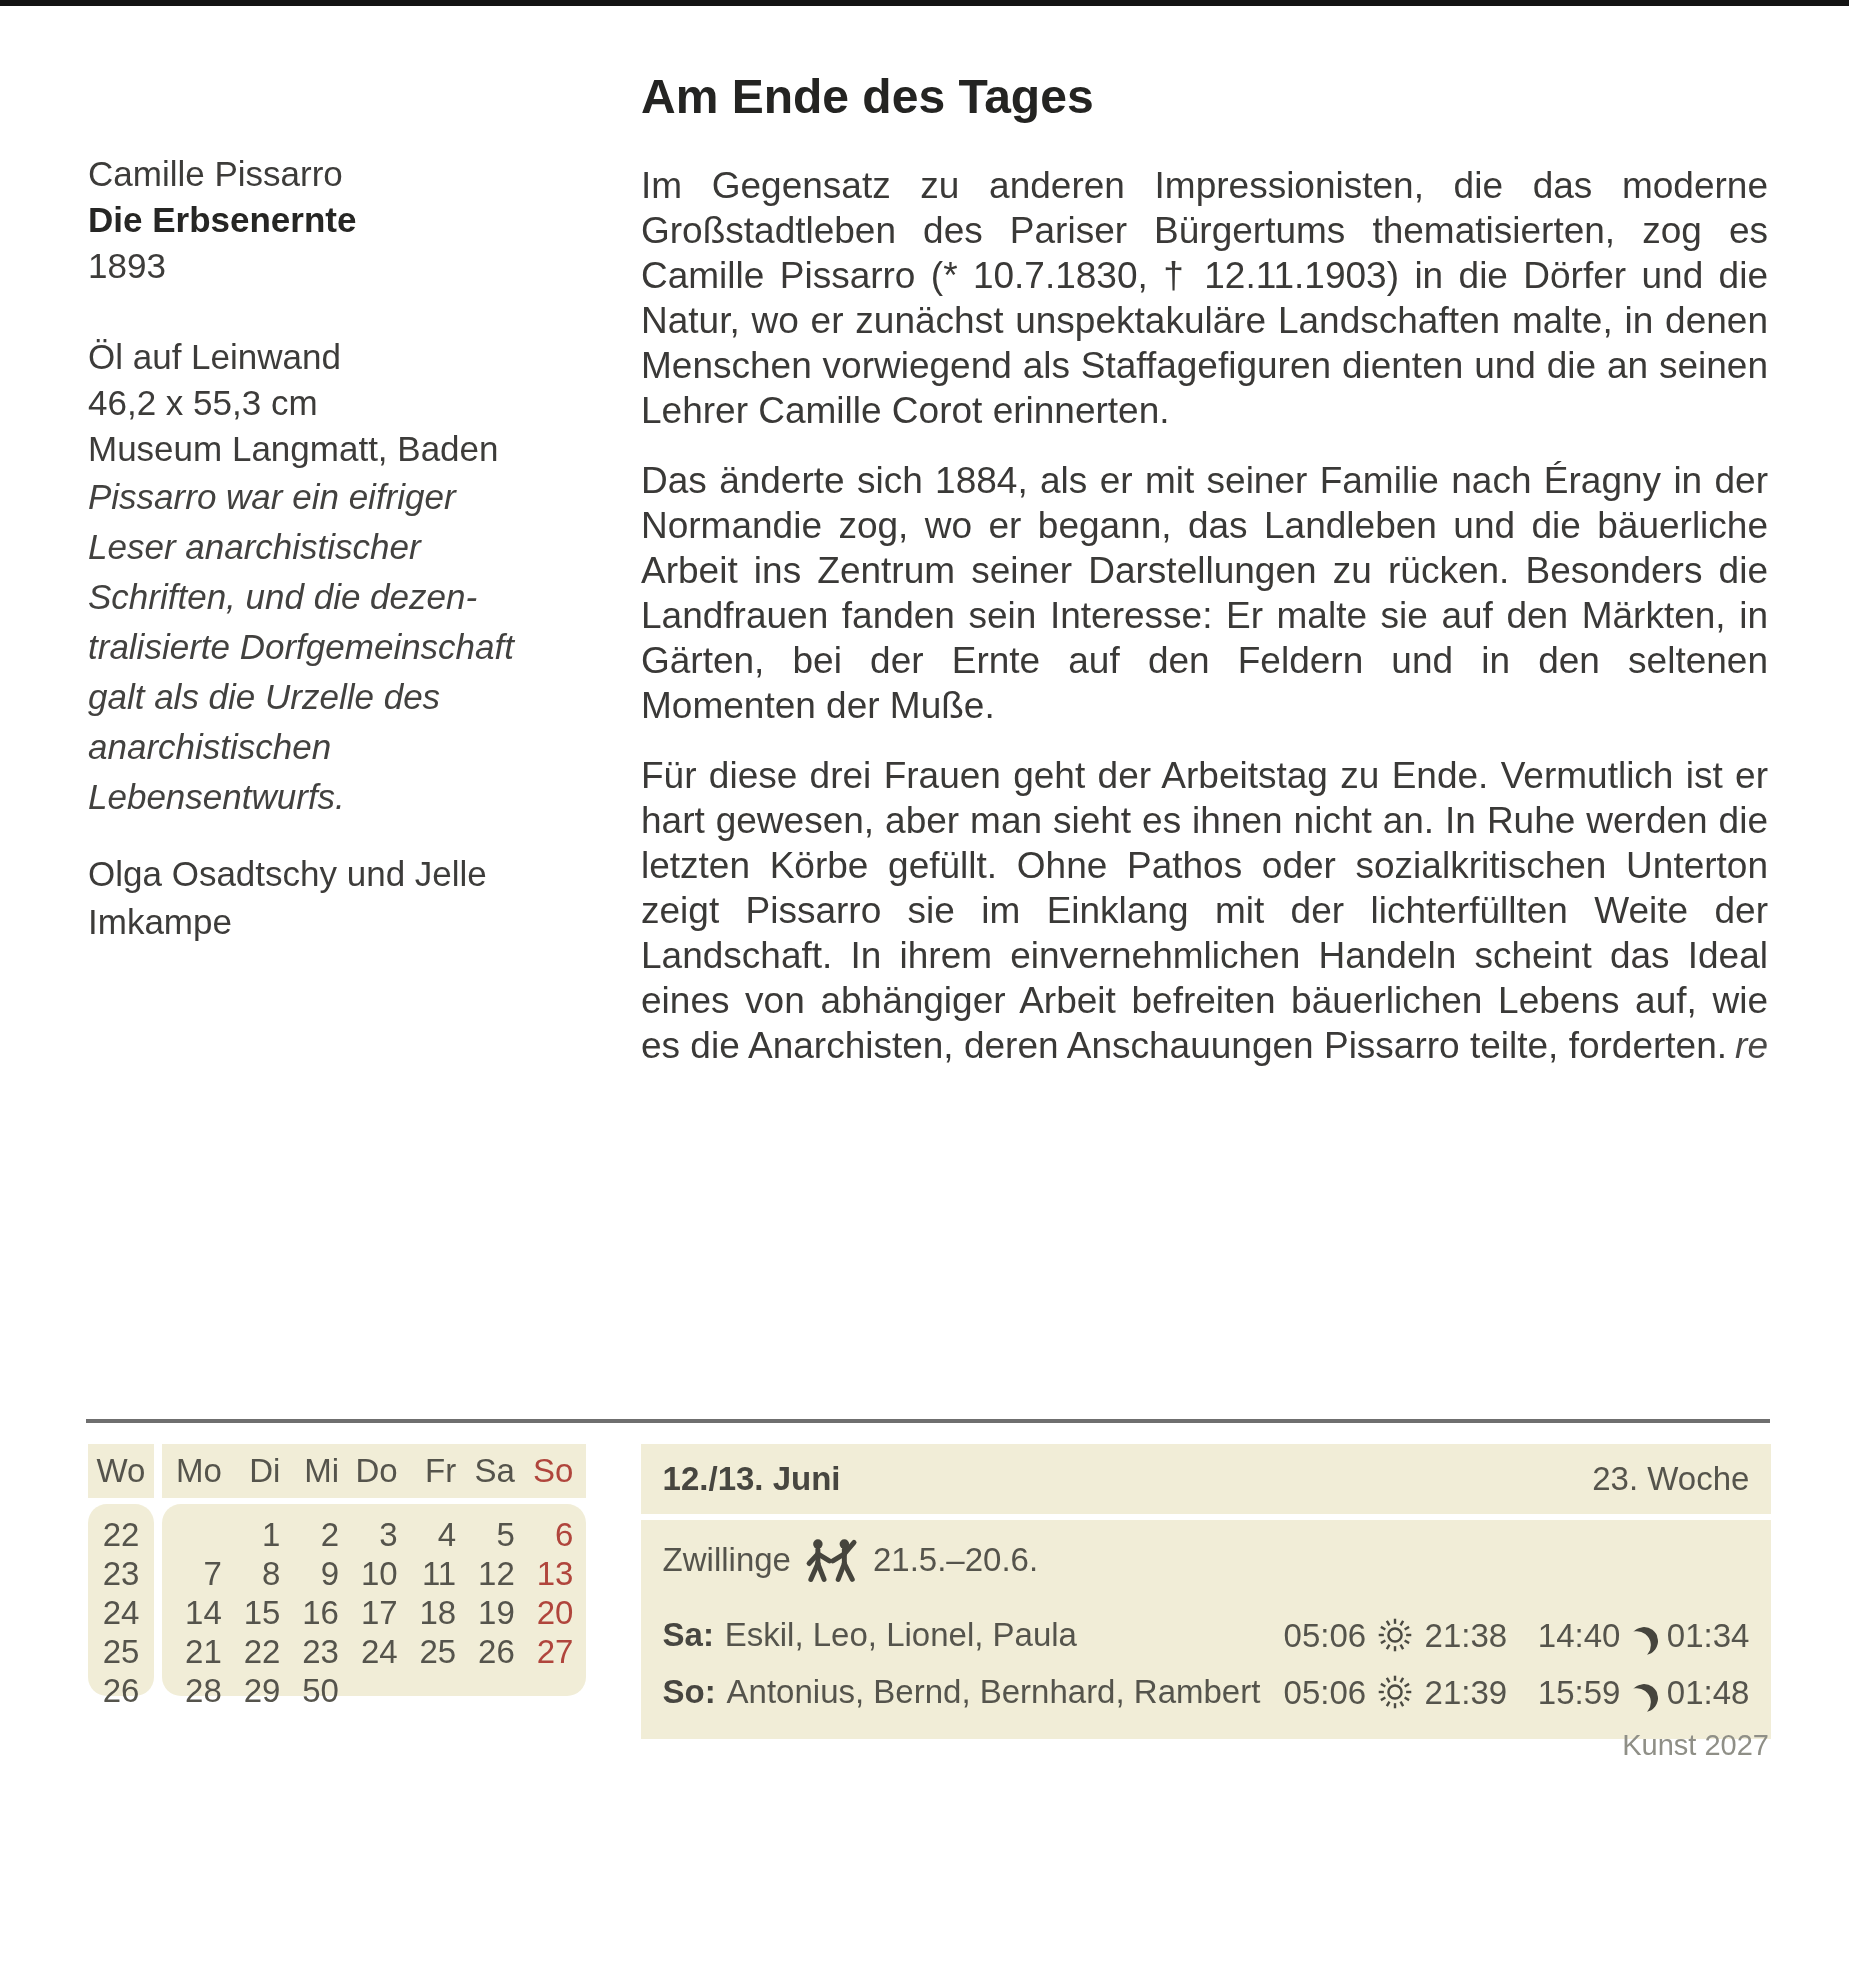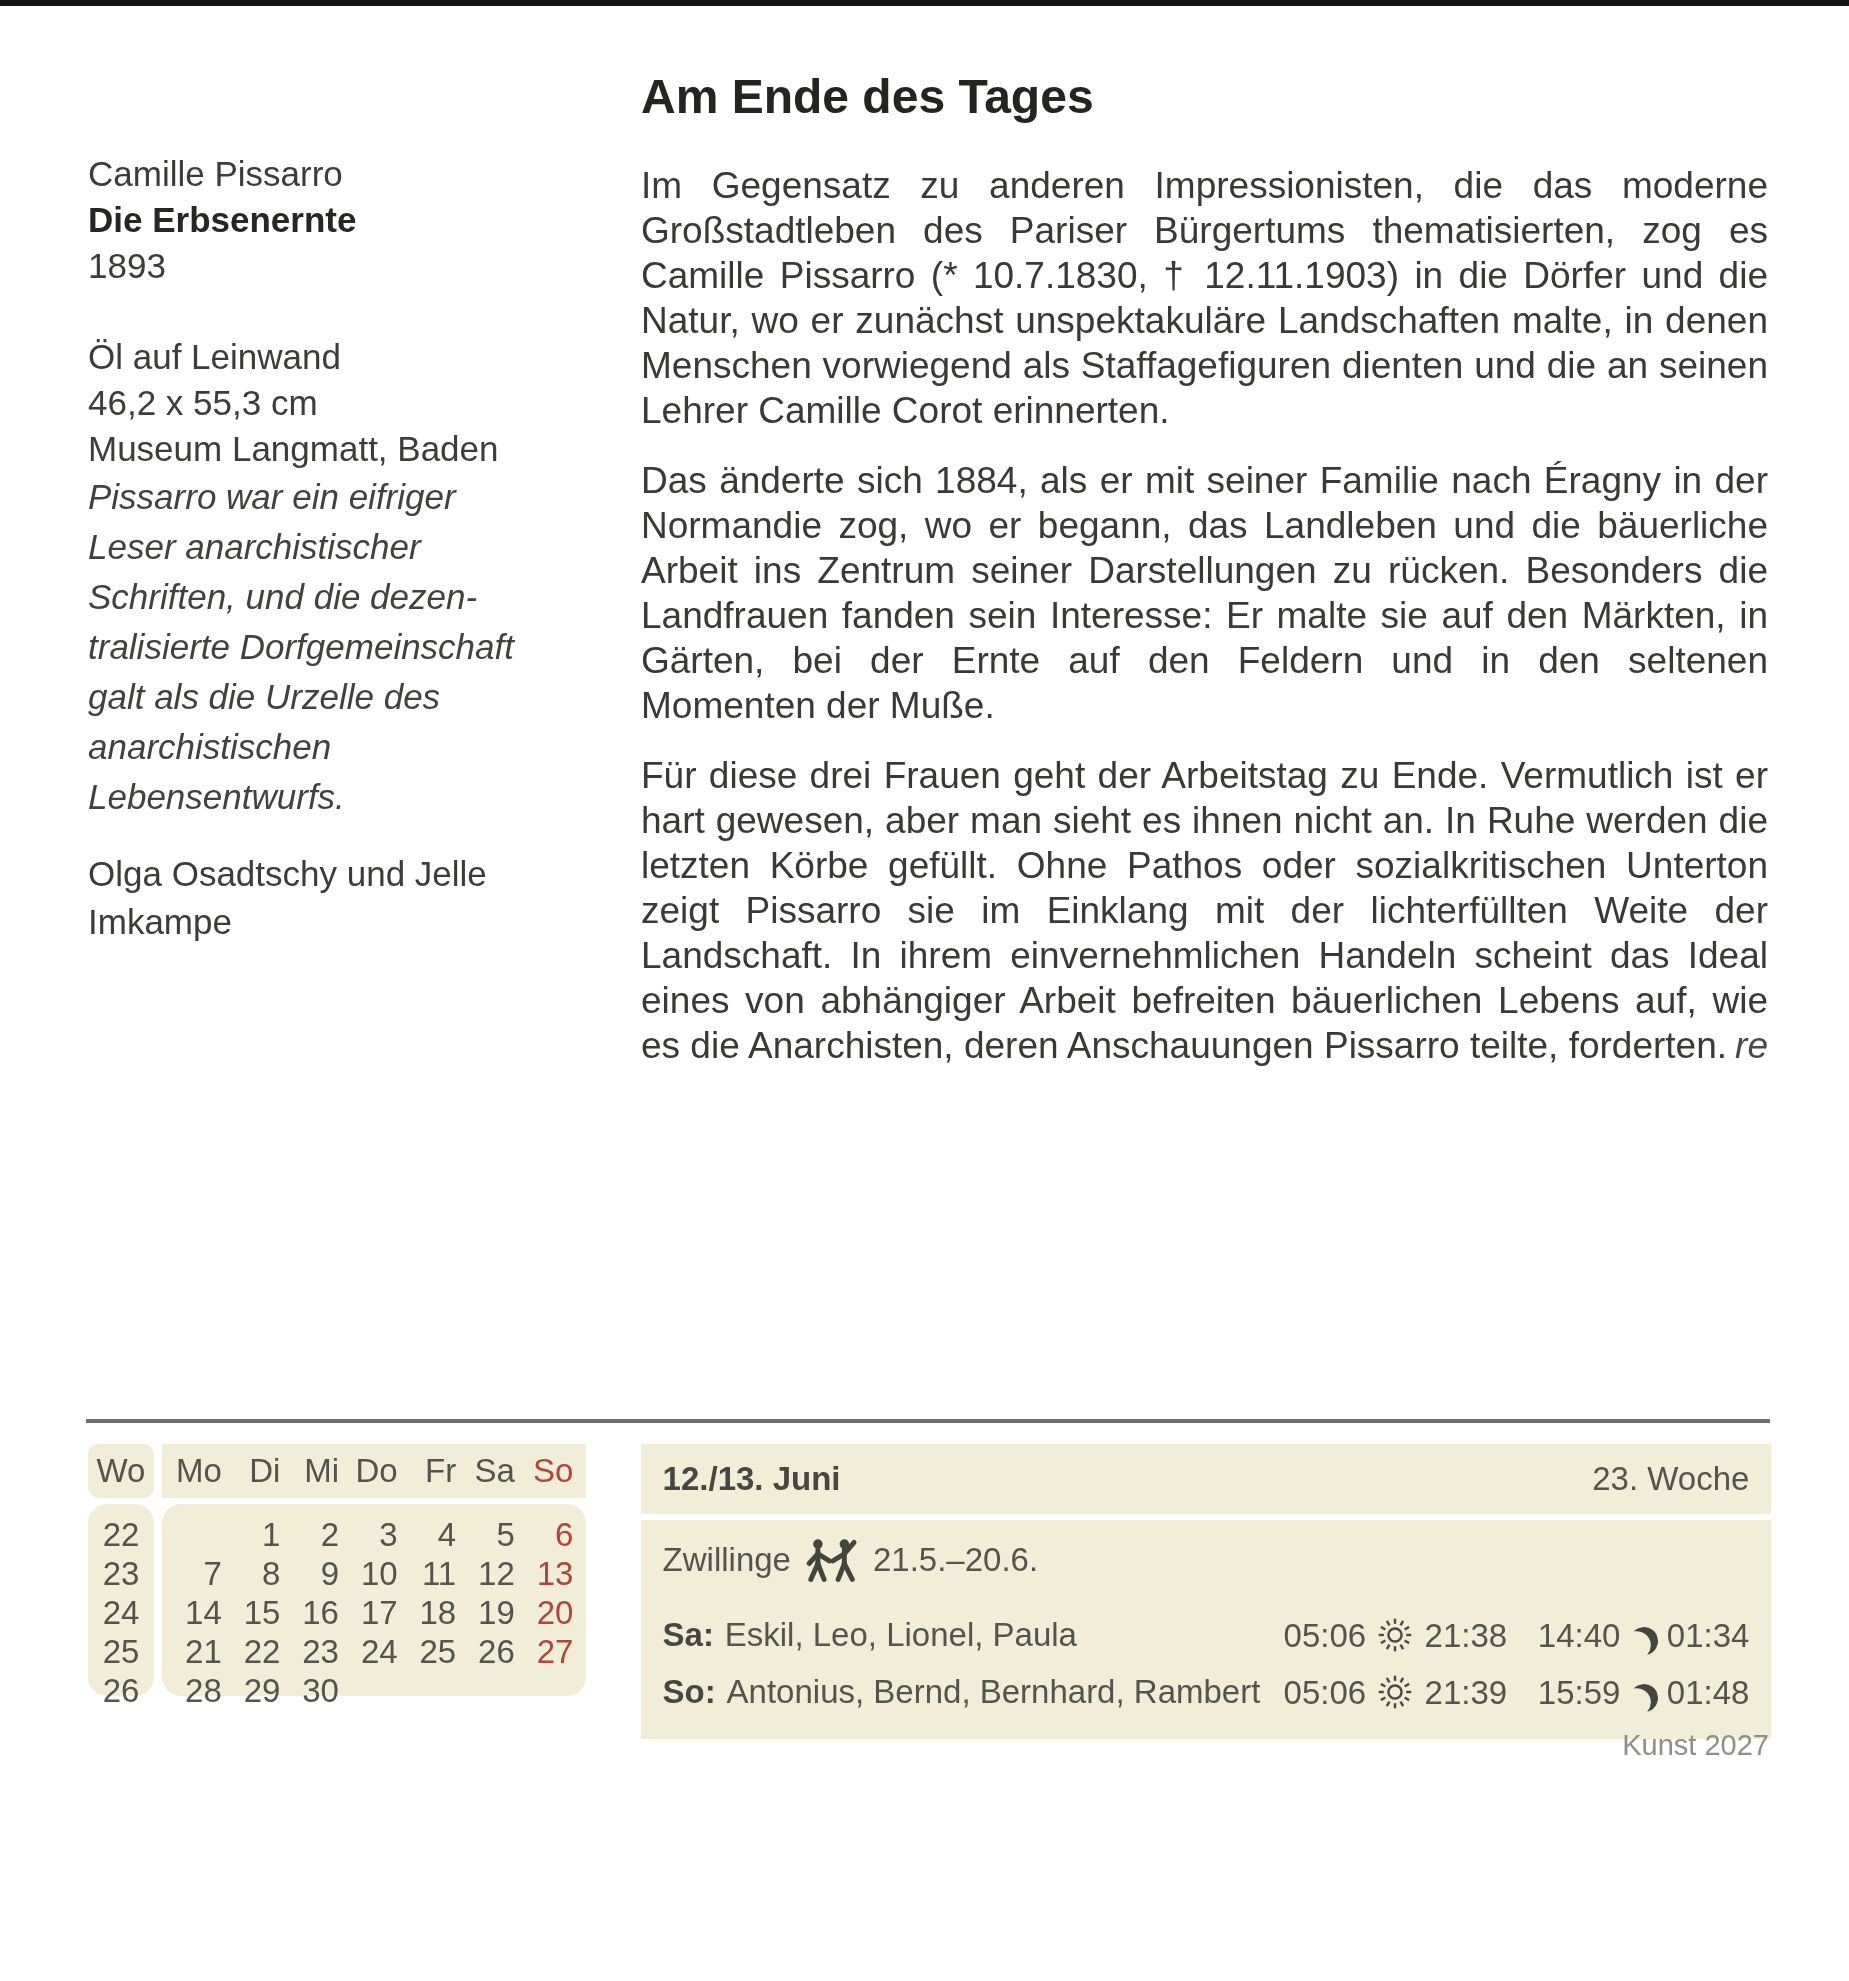--- a/index.html
+++ b/index.html
@@ -33,21 +33,21 @@
   .divider{position:absolute;left:86px;top:1419px;width:1684px;height:3.9px;background:#6f6f6f;}
 
   
   .cream{background:#f1edd7;}
   .cal-gray{color:#55544c;}
   .red{color:#b0453c;}
 
   .minical{position:absolute;left:88px;top:1444px;width:498px;}
   .mc-row{display:flex;gap:7.7px;}
   .mc-wo-head,.mc-days-head{height:54px;}
-  .mc-wo-head{width:66px;display:flex;align-items:center;justify-content:center;border-radius:11px;}
+  .mc-wo-head{width:66px;display:flex;align-items:center;justify-content:center;}
   .mc-days-head{width:424px;box-sizing:border-box;display:grid;grid-template-columns:repeat(7,1fr);align-items:center;padding:0 9.2px 0 4.6px;}
   .mc-gap{height:6.2px;}
   .mc-wo-body,.mc-days-body{height:192px;box-sizing:border-box;border-radius:19px;}
   .mc-wo-body{width:66px;padding-top:10.8px;text-align:center;}
   .mc-wo-body div{height:39px;line-height:39px;}
   .mc-days-body{width:424px;display:grid;grid-template-columns:repeat(7,1fr);grid-auto-rows:39px;padding:10.8px 9.2px 0 4.6px;}
   .minical{font-size:33px;}
   .mc-days-head span,.mc-days-body span{text-align:right;line-height:39px;padding-right:3.1px;}
   .mc-days-head span{line-height:54px;}
 
@@ -158,21 +158,21 @@
       <span class="red">20</span>
       <span>21</span>
       <span>22</span>
       <span>23</span>
       <span>24</span>
       <span>25</span>
       <span>26</span>
       <span class="red">27</span>
       <span>28</span>
       <span>29</span>
-      <span>30</span>
+      <span>50</span>
       <span></span>
       <span></span>
       <span></span>
       <span class="red"></span>
     </div>
   </div>
 </div>
 
 <div class="dayblock">
   <div class="db-head cream">

